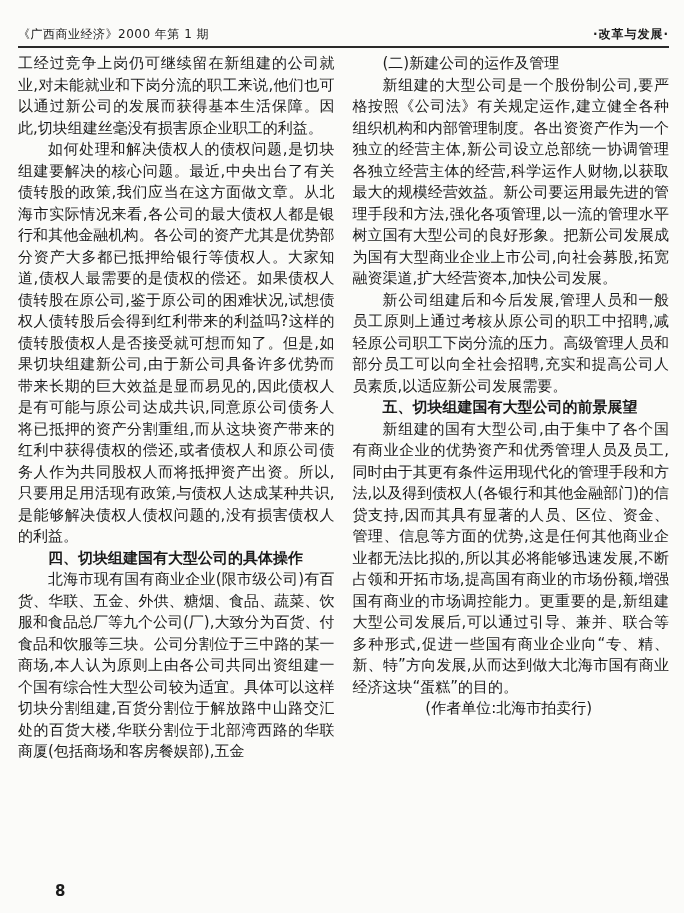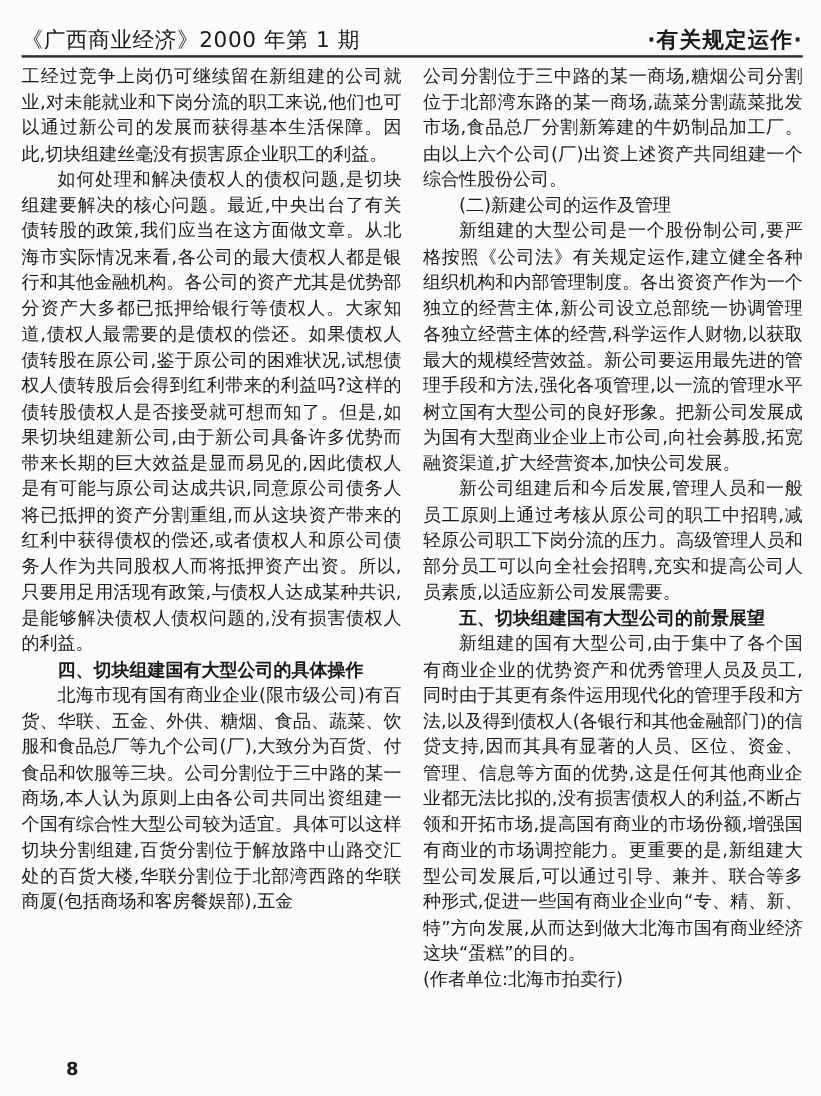--- a/index.html
+++ b/index.html
@@ -15,21 +15,21 @@
     background: #fbfbf9;
     color: #1b1b1b;
     padding: 26px 15px 0 18px;
     font-family: "DejaVu Sans", "Liberation Sans", sans-serif;
     overflow: hidden;
   }
   .header {
     display: flex;
     justify-content: space-between;
     align-items: center;
-    font-size: 18px;
+    font-size: 12px;
     line-height: 16px;
   }
   .journal-title {
     font-weight: normal;
     letter-spacing: 0.5px;
   }
   .section-label {
     font-weight: bold;
     letter-spacing: 1px;
   }
@@ -52,51 +52,50 @@
     text-justify: inter-ideograph;
   }
   .col p {
     margin: 0;
     word-break: break-all;
   }
   .col p.cont    { text-indent: 0; }
   .col p.body    { text-indent: 2em; }
   .col p.sub     { text-indent: 2em; }
   .col p.heading { text-indent: 2em; font-weight: bold; }
-  .col p.author  { text-align: left; text-indent: 0; padding-right: 4px; }
+  .col p.author  { text-align: center; text-indent: 0; padding-right: 4px; }
   .page-number {
     position: absolute;
     left: 55px;
     bottom: 13px;
     font-size: 15px;
     font-weight: 600;
   }
 </style>
 </head>
 <body>
 
 <div class="page">
   <div class="header">
     <span class="journal-title">《广西商业经济》2000 年第 1 期</span>
-    <span class="section-label">·有关规定运作·</span>
+    <span class="section-label">·改革与发展·</span>
   </div>
   <hr class="header-rule">
 
   <div class="columns">
     <div class="col">
         <p class="cont">工经过竞争上岗仍可继续留在新组建的公司就业,对未能就业和下岗分流的职工来说,他们也可以通过新公司的发展而获得基本生活保障。因此,切块组建丝毫没有损害原企业职工的利益。</p>
         <p class="body">如何处理和解决债权人的债权问题,是切块组建要解决的核心问题。最近,中央出台了有关债转股的政策,我们应当在这方面做文章。从北海市实际情况来看,各公司的最大债权人都是银行和其他金融机构。各公司的资产尤其是优势部分资产大多都已抵押给银行等债权人。大家知道,债权人最需要的是债权的偿还。如果债权人债转股在原公司,鉴于原公司的困难状况,试想债权人债转股后会得到红利带来的利益吗?这样的债转股债权人是否接受就可想而知了。但是,如果切块组建新公司,由于新公司具备许多优势而带来长期的巨大效益是显而易见的,因此债权人是有可能与原公司达成共识,同意原公司债务人将已抵押的资产分割重组,而从这块资产带来的红利中获得债权的偿还,或者债权人和原公司债务人作为共同股权人而将抵押资产出资。所以,只要用足用活现有政策,与债权人达成某种共识,是能够解决债权人债权问题的,没有损害债权人的利益。</p>
         <p class="heading">四、切块组建国有大型公司的具体操作</p>
         <p class="body">北海市现有国有商业企业(限市级公司)有百货、华联、五金、外供、糖烟、食品、蔬菜、饮服和食品总厂等九个公司(厂),大致分为百货、付食品和饮服等三块。公司分割位于三中路的某一商场,本人认为原则上由各公司共同出资组建一个国有综合性大型公司较为适宜。具体可以这样切块分割组建,百货分割位于解放路中山路交汇处的百货大楼,华联分割位于北部湾西路的华联商厦(包括商场和客房餐娱部),五金</p>
       </div>
     <div class="col">
-        <p class="cont">公司分割位于三中路的某一商场,糖烟公司分割位于北部湾东路的某一商场,蔬菜分割蔬菜批发市场,食品总厂分割新筹建的牛奶制品加工厂。由以上六个公司(厂)出资上述资产共同组建一个综合性股份公司。</p>
         <p class="sub">(二)新建公司的运作及管理</p>
         <p class="body">新组建的大型公司是一个股份制公司,要严格按照《公司法》有关规定运作,建立健全各种组织机构和内部管理制度。各出资资产作为一个独立的经营主体,新公司设立总部统一协调管理各独立经营主体的经营,科学运作人财物,以获取最大的规模经营效益。新公司要运用最先进的管理手段和方法,强化各项管理,以一流的管理水平树立国有大型公司的良好形象。把新公司发展成为国有大型商业企业上市公司,向社会募股,拓宽融资渠道,扩大经营资本,加快公司发展。</p>
         <p class="body">新公司组建后和今后发展,管理人员和一般员工原则上通过考核从原公司的职工中招聘,减轻原公司职工下岗分流的压力。高级管理人员和部分员工可以向全社会招聘,充实和提高公司人员素质,以适应新公司发展需要。</p>
         <p class="heading">五、切块组建国有大型公司的前景展望</p>
-        <p class="body">新组建的国有大型公司,由于集中了各个国有商业企业的优势资产和优秀管理人员及员工,同时由于其更有条件运用现代化的管理手段和方法,以及得到债权人(各银行和其他金融部门)的信贷支持,因而其具有显著的人员、区位、资金、管理、信息等方面的优势,这是任何其他商业企业都无法比拟的,没有损害债权人的利益,不断占领和开拓市场,提高国有商业的市场份额,增强国有商业的市场调控能力。更重要的是,新组建大型公司发展后,可以通过引导、兼并、联合等多种形式,促进一些国有商业企业向“专、精、新、特”方向发展,从而达到做大北海市国有商业经济这块“蛋糕”的目的。</p>
+        <p class="body">新组建的国有大型公司,由于集中了各个国有商业企业的优势资产和优秀管理人员及员工,同时由于其更有条件运用现代化的管理手段和方法,以及得到债权人(各银行和其他金融部门)的信贷支持,因而其具有显著的人员、区位、资金、管理、信息等方面的优势,这是任何其他商业企业都无法比拟的,所以其必将能够迅速发展,不断占领和开拓市场,提高国有商业的市场份额,增强国有商业的市场调控能力。更重要的是,新组建大型公司发展后,可以通过引导、兼并、联合等多种形式,促进一些国有商业企业向“专、精、新、特”方向发展,从而达到做大北海市国有商业经济这块“蛋糕”的目的。</p>
         <p class="author">(作者单位:北海市拍卖行)</p>
       </div>
   </div>
 
   <div class="page-number">8</div>
 </div>
 
 </body></html>

